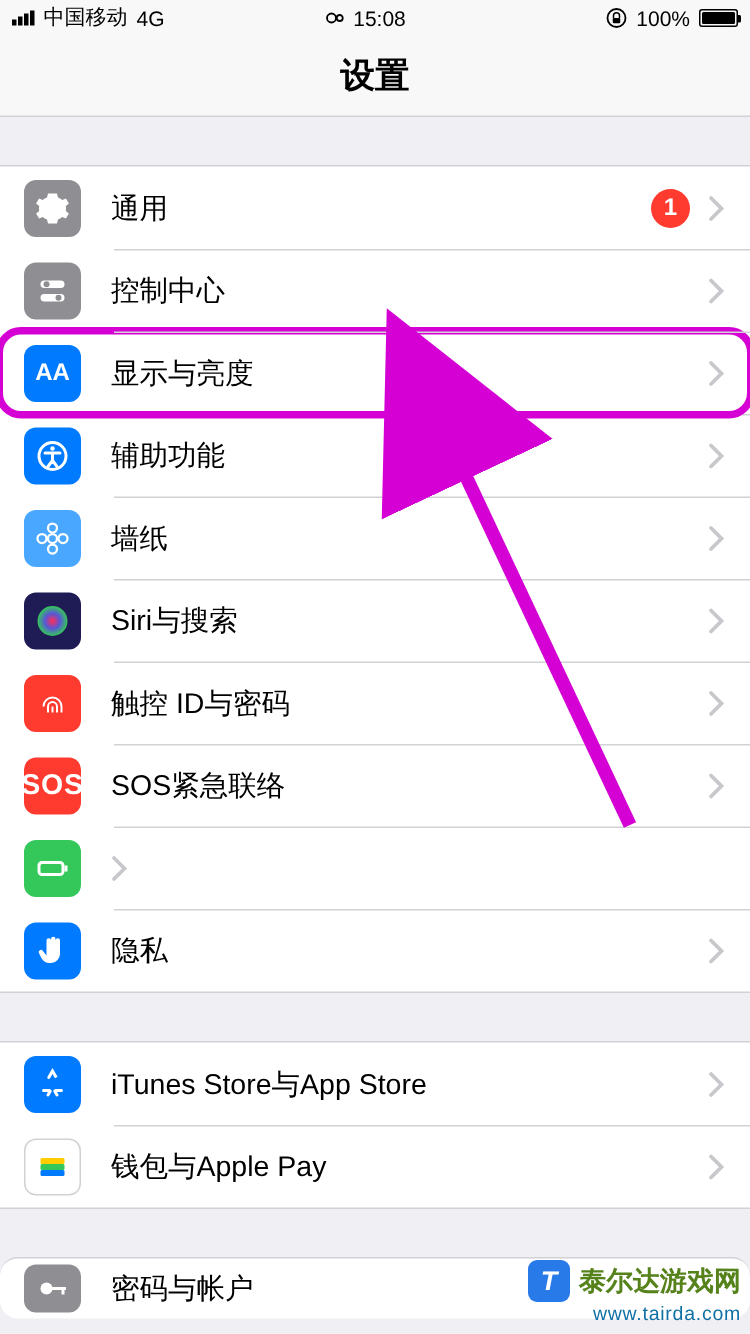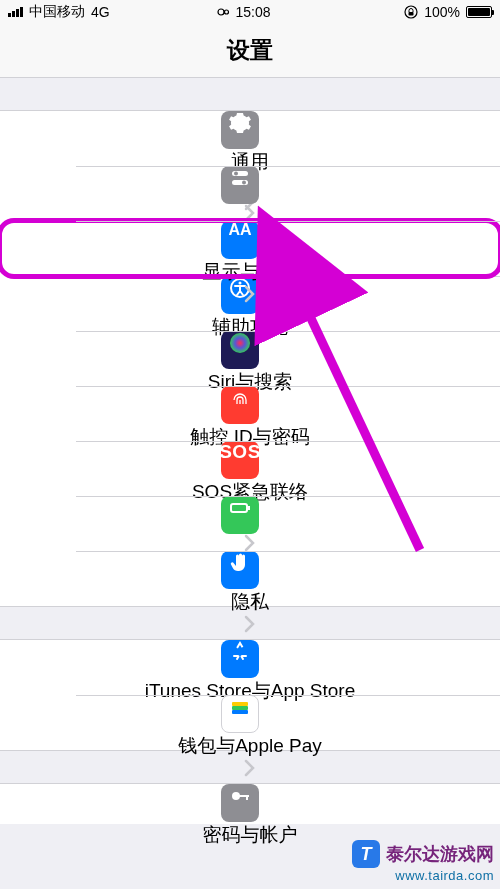--- a/index.html
+++ b/index.html
@@ -13,37 +13,37 @@
   .signal span:nth-child(1){height:4px;} .signal span:nth-child(2){height:6px;} .signal span:nth-child(3){height:8px;} .signal span:nth-child(4){height:10px;}
   .battery { width:26px; height:12px; border:1px solid #000; border-radius:2px; position:relative; display:inline-block; }
   .battery::after { content:""; position:absolute; right:-3px; top:3px; width:2px; height:5px; background:#000; border-radius:0 1px 1px 0;}
   .battery-fill { position:absolute; left:1px; top:1px; bottom:1px; right:1px; background:#000; border-radius:1px;}
   
   .nav { height:54px; background:#f8f8f8; border-bottom:1px solid #d1d1d6; display:flex; align-items:center; justify-content:center; }
   .nav-title { font-size:23px; font-weight:600; }
   
   .spacer { height:32px; }
   .group { background:#fff; border-top:1px solid #d1d1d6; border-bottom:1px solid #d1d1d6; }
-  .row { height:55px; display:flex; align-items:center; padding:0 4px; position:relative;flex-direction:column; }
+  .row { height:55px; display:flex; align-items:center; padding:0 16px; position:relative; }
   .row + .row::before { content:""; position:absolute; left:76px; right:0; top:0; height:1px; background:#d1d1d6; }
-  .icon-box { width:38px; height:38px; border-radius:8px; display:flex; justify-content:center; flex:0 0 38px; margin-right:20px; color:#fff; font-weight:700; }
+  .icon-box { width:38px; height:38px; border-radius:8px; display:flex; align-items:center; justify-content:center; flex:0 0 38px; margin-right:20px; color:#fff; font-weight:700; }
   .icon-box svg { width:24px; height:24px; }
   .label { font-size:19px; flex:1; }
   .chevron { color:#c7c7cc; }
   .chevron svg { width:12px; height:18px; display:block; }
   .badge { min-width:26px; height:26px; border-radius:13px; background:#ff3b30; color:#fff; font-size:16px; display:flex; align-items:center; justify-content:center; margin-right:12px; padding:0 6px; font-weight:600;}
   
   .highlight { outline:5px solid #d400d4; outline-offset:-2px; border-radius:14px; z-index:2; }
   
   .arrow-overlay { position:absolute; left:0; top:0; width:500px; height:889px; pointer-events:none; z-index:5; }
   
   .watermark { position:absolute; right:6px; bottom:6px; display:flex; flex-direction:column; align-items:flex-end; z-index:6; opacity:0.95;}
   .wm-row1 { display:flex; align-items:center; gap:6px; }
   .wm-badge { width:28px; height:28px; border-radius:6px; background:#1e73e8; color:#fff; font-weight:900; font-size:18px; display:flex; align-items:center; justify-content:center; font-style:italic;}
-  .wm-text1 { font-size:18px; font-weight:800; color:#701a75; }
+  .wm-text1 { font-size:18px; font-weight:800; color:#4d7c0f; }
   .wm-text2 { font-size:13px; color:#0369a1; letter-spacing:0.5px; }
   
   .bg-gray{background:#8e8e93;} .bg-gray2{background:#8e8e93;}
   .bg-blue{background:#007aff;} .bg-cyan{background:#4aa7ff;}
   .bg-purple{background:#1e1b55;} .bg-red{background:#ff3b30;}
   .bg-green{background:#34c759;} .bg-white{background:#fff; border:1px solid #d1d1d6;}
   .sos-text{ color:#ffffff; font-size:19px; font-weight:800; letter-spacing:0.5px;}
   .aa-text{ color:#fff; font-size:16px; font-weight:700;}
 </style>
 </head>
@@ -104,20 +104,21 @@
 
   <div class="row">
     <div class="icon-box bg-gray2">
       <svg viewBox="0 0 24 24" fill="#fff">
           <rect x="4" y="5" width="16" height="5" rx="2.5"></rect>
           <rect x="4" y="14" width="16" height="5" rx="2.5"></rect>
           <circle cx="8" cy="7.5" r="2" fill="#8e8e93"></circle>
           <circle cx="16" cy="16.5" r="2" fill="#8e8e93"></circle>
         </svg>
     </div>
+    <div class="label">控制中心</div>
     <div class="chevron">
         <svg viewBox="0 0 12 18">
           <path d="M2 2l7 7-7 7" fill="none" stroke="#c7c7cc" stroke-width="2.5" stroke-linecap="round"></path>
         </svg>
       </div>
   </div>
 
   <div class="row highlight">
     <div class="icon-box bg-blue">
         <span class="aa-text">AA</span>
@@ -139,20 +140,37 @@
         </svg>
     </div>
     <div class="label">辅助功能</div>
     <div class="chevron">
         <svg viewBox="0 0 12 18">
           <path d="M2 2l7 7-7 7" fill="none" stroke="#c7c7cc" stroke-width="2.5" stroke-linecap="round"></path>
         </svg>
       </div>
   </div>
 
+  <div class="row">
+    <div class="icon-box bg-cyan">
+      <svg viewBox="0 0 24 24" fill="none" stroke="#fff" stroke-width="1.5">
+          <circle cx="12" cy="12" r="3"></circle>
+          <circle cx="12" cy="5" r="3"></circle>
+          <circle cx="12" cy="19" r="3"></circle>
+          <circle cx="5" cy="12" r="3"></circle>
+          <circle cx="19" cy="12" r="3"></circle>
+        </svg>
+    </div>
+    <div class="label">墙纸</div>
+    <div class="chevron">
+        <svg viewBox="0 0 12 18">
+          <path d="M2 2l7 7-7 7" fill="none" stroke="#c7c7cc" stroke-width="2.5" stroke-linecap="round"></path>
+        </svg>
+      </div>
+  </div>
 
   <div class="row">
     <div class="icon-box bg-purple">
       <svg viewBox="0 0 24 24">
           <circle cx="12" cy="12" r="10" fill="url(#g)"></circle>
           <defs>
             <radialGradient id="g">
               <stop offset="0%" stop-color="#ff2d55"></stop>
               <stop offset="50%" stop-color="#5856d6"></stop>
               <stop offset="100%" stop-color="#34c759"></stop>
@@ -257,21 +275,21 @@
         <svg viewBox="0 0 12 18">
           <path d="M2 2l7 7-7 7" fill="none" stroke="#c7c7cc" stroke-width="2.5" stroke-linecap="round"></path>
         </svg>
       </div>
   </div>
 
 </div>
 
 <div class="spacer"></div>
 
-<div class="group" style="border-bottom:none;">
+<div class="group" style="border-bottom:none;border-radius:12px;">
   <div class="row" style="height:40px;">
     <div class="icon-box bg-gray" style="height:32px;width:38px;">
       <svg viewBox="0 0 24 24" fill="#fff">
           <circle cx="8" cy="12" r="4"></circle>
           <rect x="11" y="11" width="10" height="2"></rect>
           <rect x="18" y="11" width="2" height="5"></rect>
         </svg>
     </div>
     <div class="label">密码与帐户</div>
   </div>

